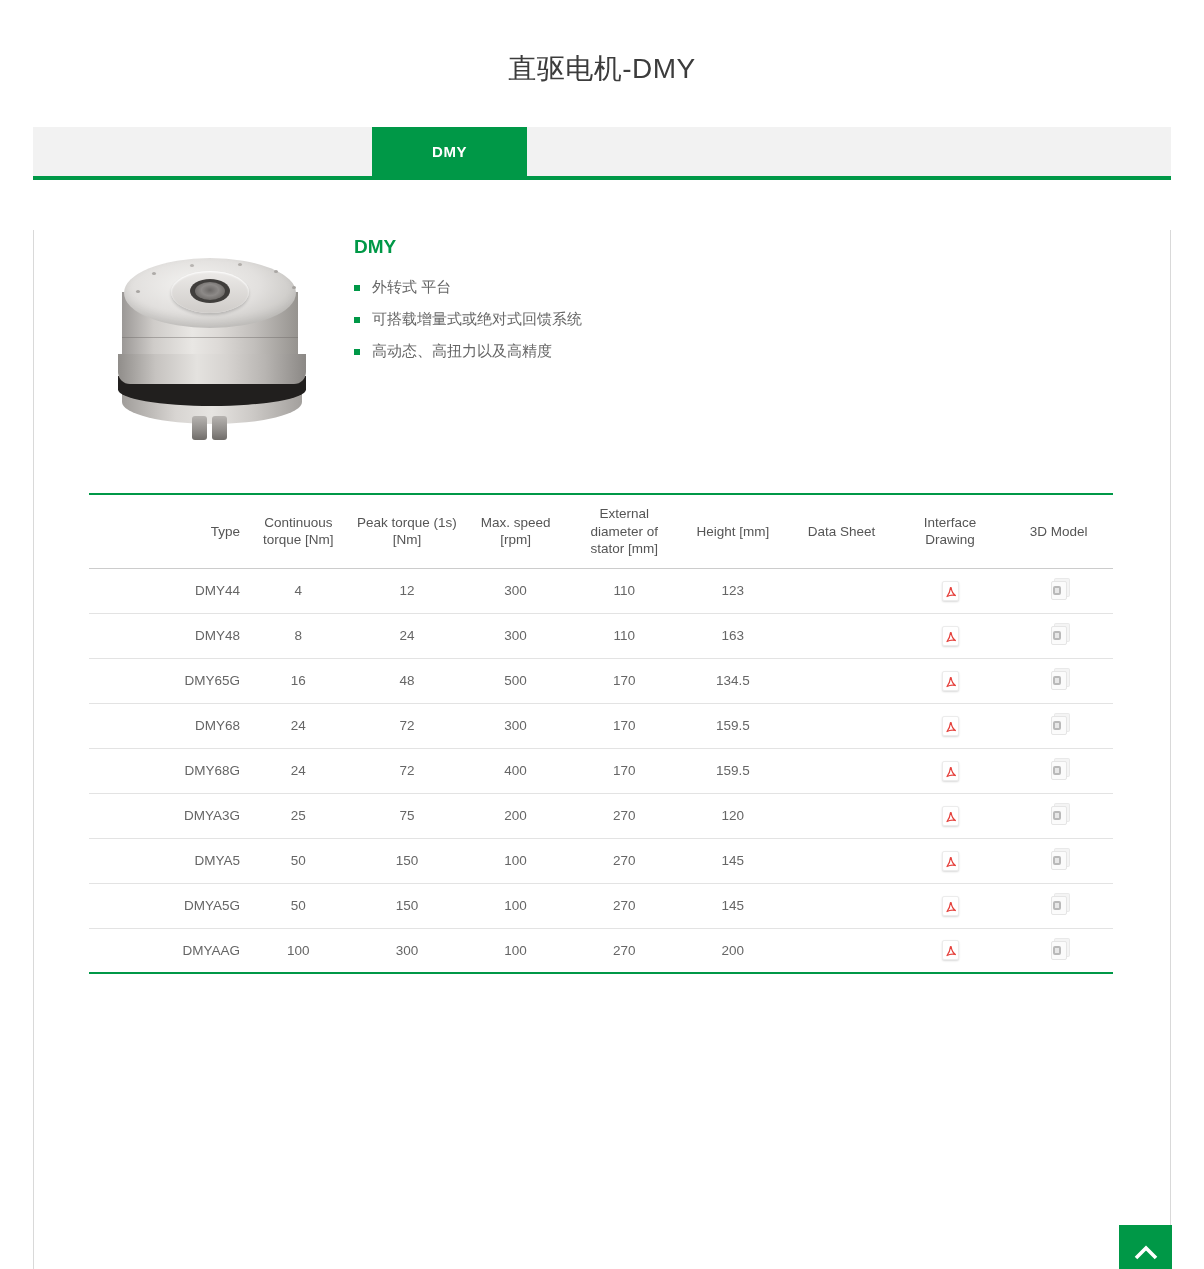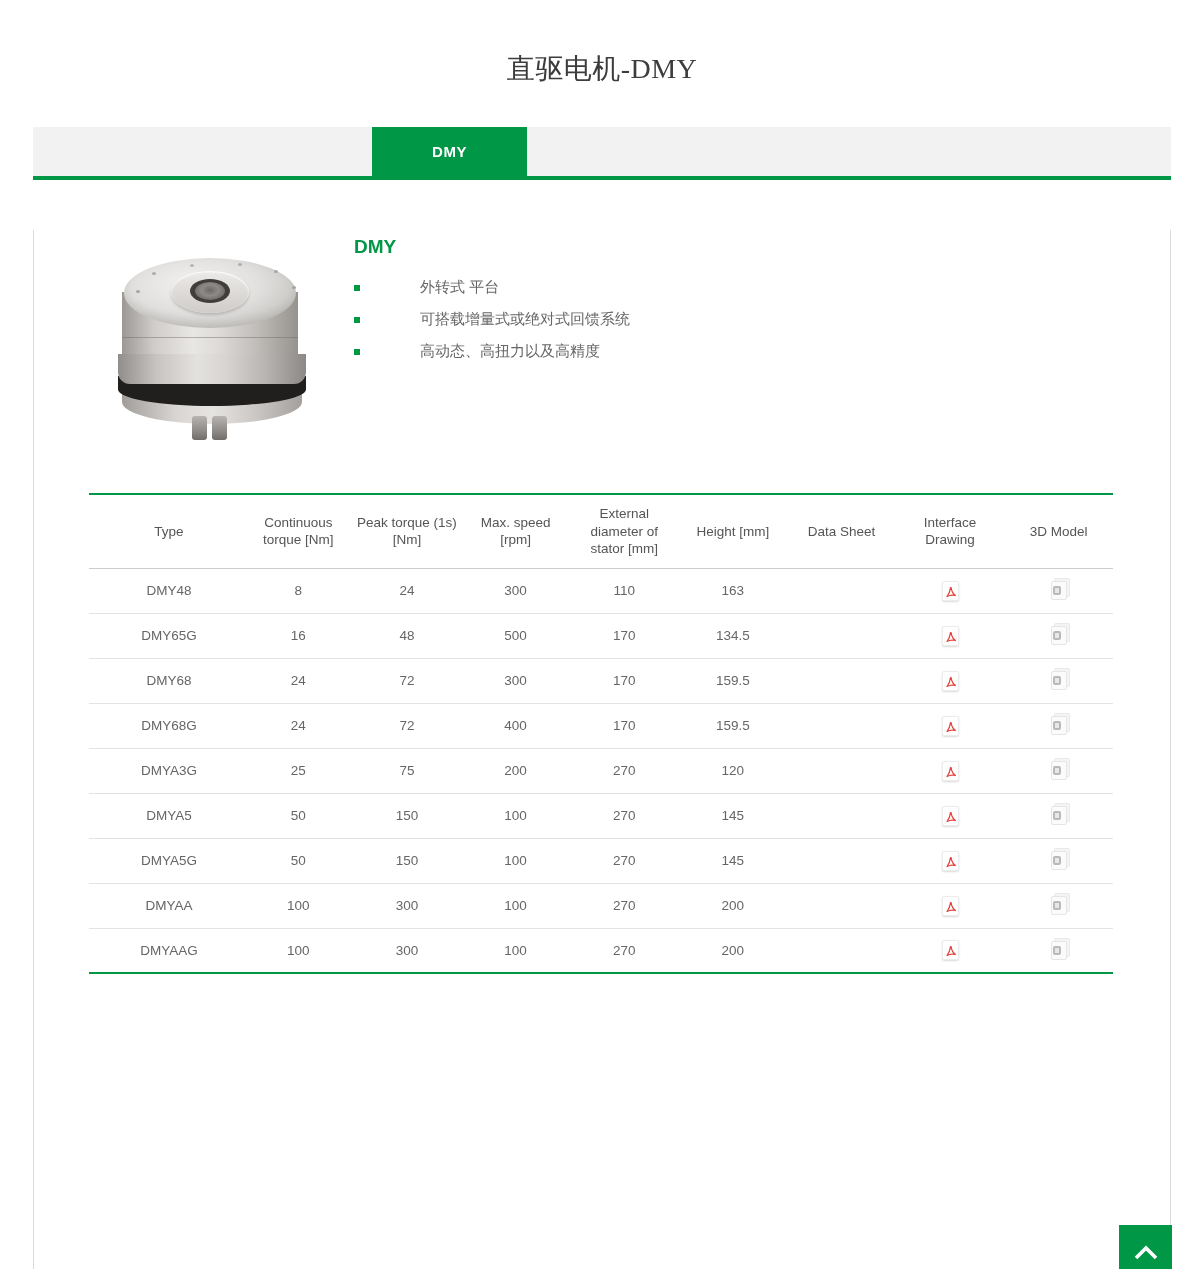--- a/index.html
+++ b/index.html
@@ -4,21 +4,21 @@
 <style>
   :root { --green:#009847; --pdf-red:#e5423d; }
   * { box-sizing: border-box; }
   html,body { margin:0; padding:0; }
   body {
     width:1204px; height:1269px; position:relative; overflow:hidden;
     background:#fff; font-family:"Liberation Sans", sans-serif;
   }
   .page-title {
     margin:0; padding-top:50px; text-align:center;
-    font-size:28px; font-weight:500; color:#3c3c3c; letter-spacing:0.5px;font-family:Liberation Serif, serif;
+    font-size:28px; font-weight:500; color:#3c3c3c; letter-spacing:0.5px;
   }
   .tabbar {
     margin:39px 33px 0 33px; height:49px; background:#f2f2f2;
   }
   .tab {
     margin-left:339px; width:155px; height:49px; line-height:49px;
     background:var(--green); color:#fff; text-align:center;
     font-size:15px; font-weight:bold; letter-spacing:0.5px; cursor:pointer;
   }
   .green-rule { margin:0 33px; height:4px; background:var(--green); }
@@ -50,37 +50,37 @@
     background:radial-gradient(ellipse at 50% 45%, #6b6866 0%, #8d8a88 40%, #55524f 100%); }
   .m-bolts { position:absolute; left:24px; top:8px; width:4px; height:3px; border-radius:50%; background:transparent; z-index:6;
     box-shadow:18px 6px 0 #aeaba8, 56px -2px 0 #b8b5b2, 104px -3px 0 #b0ada9, 140px 4px 0 #aaa7a4,
                158px 20px 0 #a5a29f, 2px 24px 0 #a8a5a2, 76px 42px 0 #b3b0ad; }
   .m-conn { position:absolute; top:158px; width:15px; height:24px; border-radius:3px; z-index:6;
     background:linear-gradient(180deg,#b7b4b1,#8f8c89 60%,#6f6c69); }
   .m-conn.c1 { left:82px; } .m-conn.c2 { left:102px; }
   .product-info { margin-left:46px; }
   .product-name { margin:6px 0 20px 0; color:var(--green); font-size:19px; font-weight:600; }
   .features { list-style:none; margin:0; padding:0; }
-  .features li { display:flex; align-items:center; margin-bottom:13px; color:#666; font-size:15px;gap:48px; }
+  .features li { display:flex; align-items:center; margin-bottom:13px; color:#666; font-size:15px; }
   .bullet { flex:none; width:6px; height:6px; background:var(--green); margin-right:12px; }
   
   .spec-table {
     margin:50px 0 0 55px; width:1024px; border-collapse:collapse; table-layout:fixed;
     border-top:2px solid var(--green);
   }
   .spec-table col.c-type { width:155px; }
   .spec-table th {
     font-weight:400; color:#555; font-size:13.5px; line-height:1.3;
     padding:10px 4px; border-bottom:1px solid #ccc; text-align:center; vertical-align:middle;
   }
   .spec-table td {
     height:45px; padding:0 4px; text-align:center; color:#666; font-size:13.5px;
     border-bottom:1px solid #e3e3e3; vertical-align:middle;
   }
-  .spec-table th.col-type, .spec-table td.col-type { text-align:center; padding-left:9px; }
+  .spec-table th.col-type, .spec-table td.col-type { text-align:right; padding-left:9px; }
   .spec-table tbody tr:last-child td { border-bottom:2px solid var(--green); }
   
   .pdf-icon { display:inline-block; position:relative; width:17px; height:20px; background:#fff;
     border:1px solid #ececec; border-radius:2px; box-shadow:0 1px 2px rgba(0,0,0,.15);
     vertical-align:middle; cursor:pointer; }
   .pdf-icon svg { position:absolute; left:2px; top:4px; }
   .model-icon { display:inline-block; position:relative; width:16px; height:19px; background:#fbfbfb;
     border:1px solid #e5e5e5; border-radius:2px; vertical-align:middle; cursor:pointer;
     box-shadow:3px -3px 0 -1px #f4f4f4, 3px -3px 0 0 #e9e9e9; }
   .model-icon .cube { position:absolute; left:1px; top:4px; width:8px; height:9px;
@@ -155,20 +155,33 @@
         <th>Max. speed [rpm]</th>
         <th>External diameter of stator [mm]</th>
         <th>Height [mm]</th>
         <th>Data Sheet</th>
         <th>Interface Drawing</th>
         <th>3D Model</th>
       </tr>
     </thead>
     <tbody>
         <tr>
+          <td class="col-type">DMY44</td>
+          <td>4</td>
+          <td>12</td>
+          <td>300</td>
+          <td>110</td>
+          <td>123</td>
+          <td></td>
+          <td><span class="pdf-icon"><svg width="12" height="12" viewBox="0 0 12 12">
+                <path d="M2 10.5 C4.2 7.6 5.2 4.4 5.5 1.6 M6.1 1.6 C6.5 4.8 8.1 7.8 10.4 9.5 M2 10.5 C4.8 9 7.8 8.7 10.4 9.5" fill="none" stroke="#e5423d" stroke-width="1.2" stroke-linecap="round"></path>
+              </svg></span></td>
+          <td><span class="model-icon"><span class="cube"></span></span></td>
+        </tr>
+        <tr>
           <td class="col-type">DMY48</td>
           <td>8</td>
           <td>24</td>
           <td>300</td>
           <td>110</td>
           <td>163</td>
           <td></td>
           <td><span class="pdf-icon"><svg width="12" height="12" viewBox="0 0 12 12">
                 <path d="M2 10.5 C4.2 7.6 5.2 4.4 5.5 1.6 M6.1 1.6 C6.5 4.8 8.1 7.8 10.4 9.5 M2 10.5 C4.8 9 7.8 8.7 10.4 9.5" fill="none" stroke="#e5423d" stroke-width="1.2" stroke-linecap="round"></path>
               </svg></span></td>
@@ -246,33 +259,20 @@
           <td>100</td>
           <td>270</td>
           <td>145</td>
           <td></td>
           <td><span class="pdf-icon"><svg width="12" height="12" viewBox="0 0 12 12">
                 <path d="M2 10.5 C4.2 7.6 5.2 4.4 5.5 1.6 M6.1 1.6 C6.5 4.8 8.1 7.8 10.4 9.5 M2 10.5 C4.8 9 7.8 8.7 10.4 9.5" fill="none" stroke="#e5423d" stroke-width="1.2" stroke-linecap="round"></path>
               </svg></span></td>
           <td><span class="model-icon"><span class="cube"></span></span></td>
         </tr>
         <tr>
-          <td class="col-type">DMYAA</td>
-          <td>100</td>
-          <td>300</td>
-          <td>100</td>
-          <td>270</td>
-          <td>200</td>
-          <td></td>
-          <td><span class="pdf-icon"><svg width="12" height="12" viewBox="0 0 12 12">
-                <path d="M2 10.5 C4.2 7.6 5.2 4.4 5.5 1.6 M6.1 1.6 C6.5 4.8 8.1 7.8 10.4 9.5 M2 10.5 C4.8 9 7.8 8.7 10.4 9.5" fill="none" stroke="#e5423d" stroke-width="1.2" stroke-linecap="round"></path>
-              </svg></span></td>
-          <td><span class="model-icon"><span class="cube"></span></span></td>
-        </tr>
-        <tr>
           <td class="col-type">DMYAAG</td>
           <td>100</td>
           <td>300</td>
           <td>100</td>
           <td>270</td>
           <td>200</td>
           <td></td>
           <td><span class="pdf-icon"><svg width="12" height="12" viewBox="0 0 12 12">
                 <path d="M2 10.5 C4.2 7.6 5.2 4.4 5.5 1.6 M6.1 1.6 C6.5 4.8 8.1 7.8 10.4 9.5 M2 10.5 C4.8 9 7.8 8.7 10.4 9.5" fill="none" stroke="#e5423d" stroke-width="1.2" stroke-linecap="round"></path>
               </svg></span></td>

